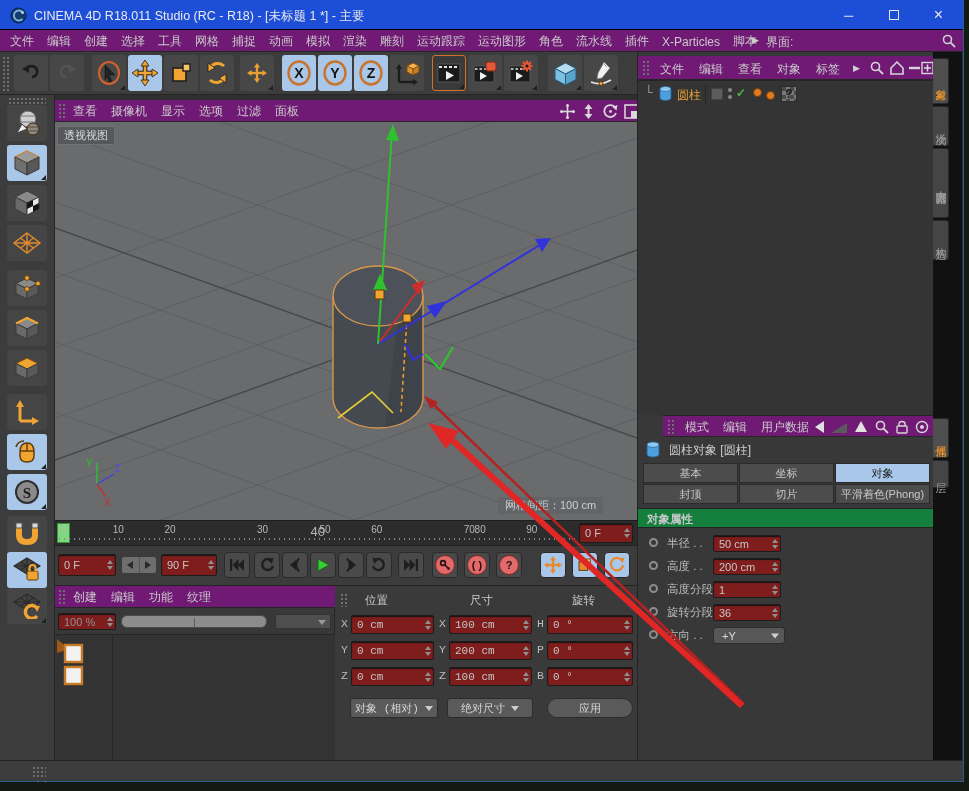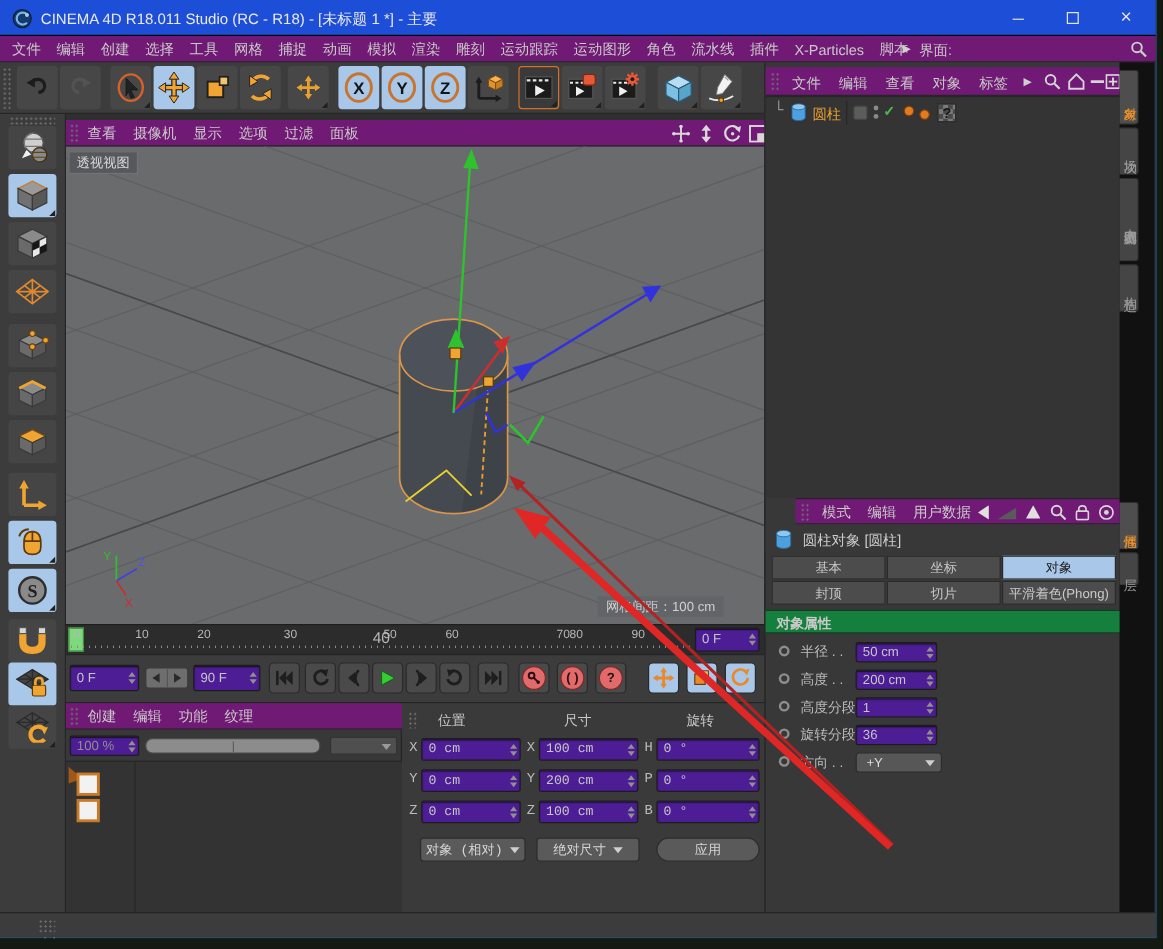--- a/index.html
+++ b/index.html
@@ -8,21 +8,21 @@
   #window{position:absolute;left:0;top:0;width:963px;height:781px;background:#2f2f2f;outline:1px solid #2a5d8f;}
   .abs{position:absolute;}
   .grip-v{background-image:radial-gradient(#6e6e6e 28%,transparent 30%);background-size:4px 4px;}
   .menu{display:flex;align-items:center;color:#c9c9c9;font-size:12px;}
   .menu span{white-space:nowrap;}
   .panelhead{background:#701a75;border-bottom:1px solid #262626;}
   .tbtn{position:absolute;width:34px;height:36px;background:#474747;border-radius:3px;display:flex;align-items:center;justify-content:center;}
   .tbtn.sel,.ltbtn.sel,.kbtn.sel{background:#a9c7e9;}
   .fly{position:absolute;right:1px;bottom:1px;width:0;height:0;border-left:5px solid transparent;border-bottom:5px solid #202020;}
   .ltbtn{position:absolute;left:7px;width:40px;height:36px;background:#454545;border-radius:3px;display:flex;align-items:center;justify-content:center;}
-  .input{position:absolute;background:#4c1d95;border-radius:2px;color:#c5c5c5;font-size:11px;display:flex;align-items:center;padding:0 16px 0 5px;box-shadow:inset 0 1px 1px #141414;border:1px solid #1c1c1c;}
+  .input{position:absolute;background:#7f1d1d;border-radius:2px;color:#c5c5c5;font-size:11px;display:flex;align-items:center;padding:0 16px 0 5px;box-shadow:inset 0 1px 1px #141414;border:1px solid #1c1c1c;}
   .spin{position:absolute;right:2px;top:50%;transform:translateY(-50%);display:flex;flex-direction:column;gap:2px;}
   .spin i{display:block;width:0;height:0;border-left:3px solid transparent;border-right:3px solid transparent;}
   .spin .up{border-bottom:4px solid #909090;}
   .spin .dn{border-top:4px solid #909090;}
   .pbtn{position:absolute;width:26px;height:26px;background:#4a4a4a;border-radius:4px;border:1px solid #2a2a2a;display:flex;align-items:center;justify-content:center;}
   .kbtn{position:absolute;width:26px;height:26px;background:#a9c7e9;border-radius:4px;border:1px solid #2a2a2a;display:flex;align-items:center;justify-content:center;}
   .redbtn{position:absolute;width:26px;height:26px;background:#4a4a4a;border-radius:4px;border:1px solid #2a2a2a;display:flex;align-items:center;justify-content:center;}
   .redcirc{width:20px;height:20px;border-radius:50%;background:#e26a6a;border:1.5px solid #7e2727;color:#241010;font-weight:bold;font-size:11px;display:flex;align-items:center;justify-content:center;}
   .tabcell{background:#4c4c4c;color:#c9c9c9;font-size:11px;display:flex;align-items:center;justify-content:center;border:1px solid #2b2b2b;height:20px;white-space:nowrap;overflow:hidden;}
   .tabcell.sel{background:#a9c7e9;color:#1b1b1b;}
@@ -481,21 +481,21 @@
     <div class="chip" style="left:57px;top:126px;">透视视图</div>
     <div class="abs" style="left:498px;top:497px;font-size:11px;color:#d0d0d0;background:rgba(98,100,102,0.9);padding:1px 7px;">网格间距：100 cm</div>
 
     <div class="abs" style="left:55px;top:520px;width:582px;height:25px;background:#2c2c2c;border-top:1px solid #1e1e1e;overflow:hidden;">
       <div class="abs" style="left:2px;top:2px;width:13px;height:20px;background:#7ed87e;border:1px solid #3f8f3f;"></div>
       <div class="abs" style="left:0;top:3px;width:522px;height:12px;">
 
       <span style="position: absolute; top: 0px; font-size: 10px; color: rgb(184, 184, 184); width: 52px; text-align: left; left: 6px;">0</span>
           <span style="position: absolute; top: 0px; font-size: 10px; color: rgb(184, 184, 184); width: 52px; text-align: left; left: 57.7px;">10</span>
           <span style="position: absolute; top: 0px; font-size: 10px; color: rgb(184, 184, 184); width: 52px; text-align: left; left: 109.4px;">20</span>
-          <span style="position: absolute; top: 0px; font-size: 10px; color: rgb(184, 184, 184); width: 52px; text-align: center; left: 161.1px;">30</span>
+          <span style="position: absolute; top: 0px; font-size: 10px; color: rgb(184, 184, 184); width: 52px; text-align: right; left: 161.1px;">30</span>
           <span style="position: absolute; top: 0px; font-size: 13px; color: rgb(184, 184, 184); width: 52px; text-align: center; left: 212.8px; margin-left: 24px;">40</span>
           <span style="position: absolute; top: 0px; font-size: 10px; color: rgb(184, 184, 184); width: 52px; text-align: left; left: 264.5px;">50</span>
           <span style="position: absolute; top: 0px; font-size: 10px; color: rgb(184, 184, 184); width: 52px; text-align: left; left: 316.2px;">60</span>
           <span style="position: absolute; top: 0px; font-size: 10px; color: rgb(184, 184, 184); width: 52px; text-align: right; left: 367.9px;">70</span>
           <span style="position: absolute; top: 0px; font-size: 10px; color: rgb(184, 184, 184); width: 52px; text-align: left; left: 419.6px;">80</span>
           <span style="position: absolute; top: 0px; font-size: 10px; color: rgb(184, 184, 184); width: 52px; text-align: left; left: 471.3px;">90</span>
         </div>
       <div class="abs" style="left:4px;top:17px;width:516px;height:2px;background-image:repeating-linear-gradient(to right,#8a8a8a 0 1px,transparent 1px 5px);"></div>
       <div class="input" style="left:524px;top:2px;width:54px;height:20px;">
           <span>0 F</span>

